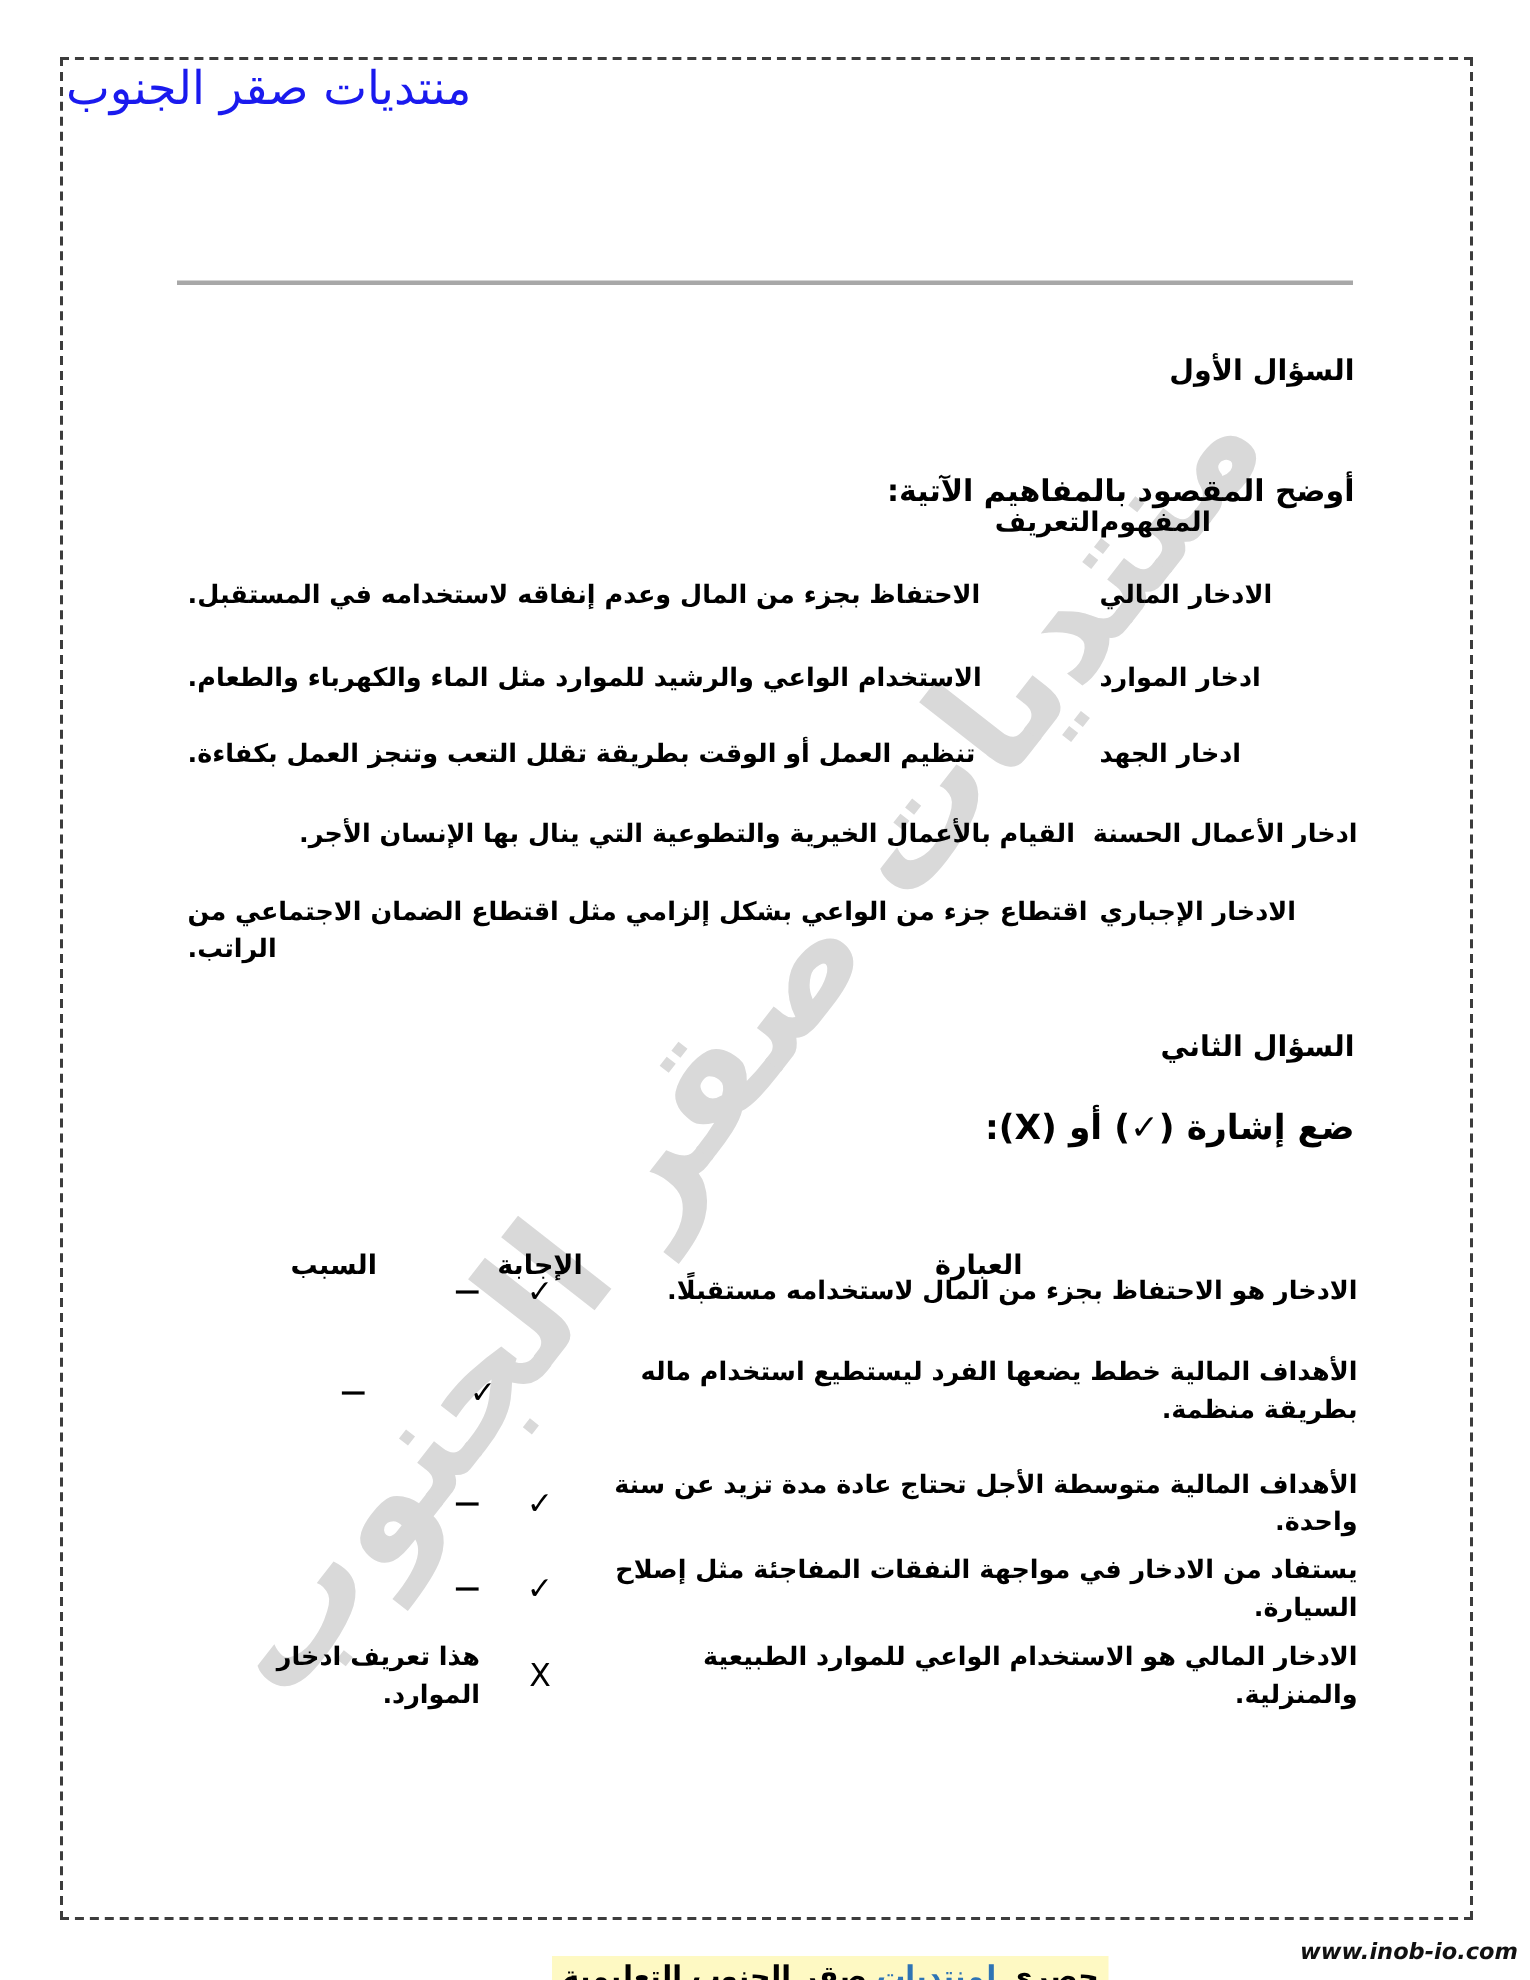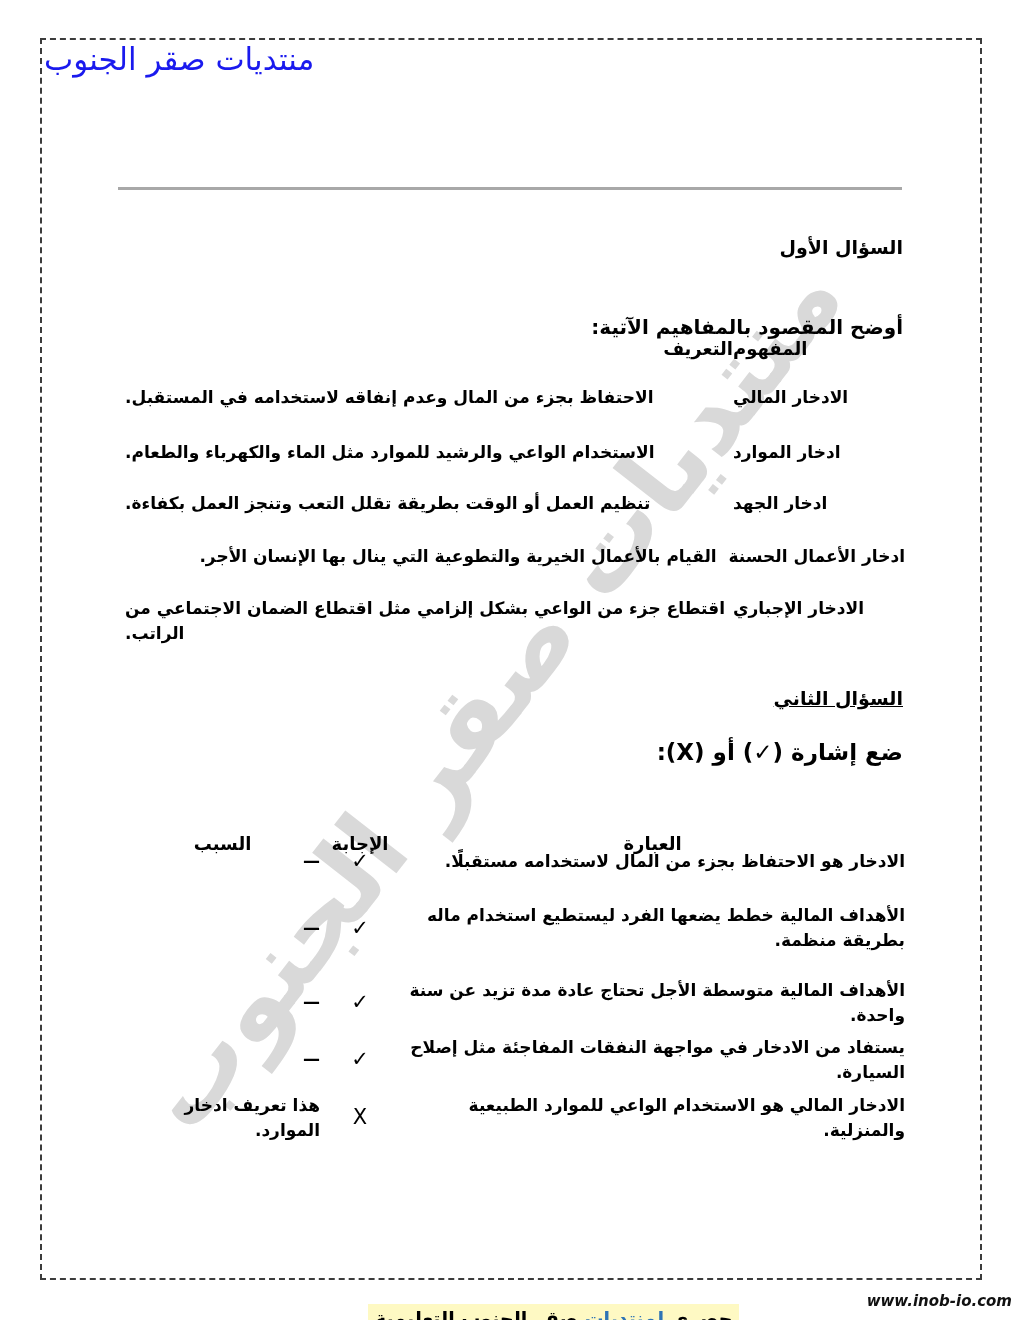--- a/index.html
+++ b/index.html
@@ -24,21 +24,21 @@
     color:#1a1aee;font-weight:400;direction:rtl;
   }
   .title{
     position:absolute;top:139px;right:117px;font-size:21px;font-weight:700;
     color:#2e78be;white-space:nowrap;
   }
   .hr{position:absolute;left:118px;top:187px;width:784px;height:3px;background:#a8a8a8;}
   .h{position:absolute;right:117px;font-weight:700;font-size:19px;white-space:nowrap;}
   .q1-heading{top:236px;}
   .q1-prompt{top:283px;font-size:20px;margin-top:32px;}
-  .q2-heading{top:687px;text-decoration:underline;}
+  .q2-heading{top:687px;}
   .q2-prompt{top:739px;font-size:23px;}
   
   .q1row{
     position:absolute;left:125px;width:780px;display:grid;
     grid-template-columns:172px 1fr;direction:rtl;
     font-weight:700;font-size:17px;line-height:1.45;align-items:start;
   }
   .q1row .concept,.q1row .def{text-align:left;}
   .q1head{font-size:18px;}
   .q1head .defhead{}
@@ -46,21 +46,21 @@
   .q1row.flow .concept-inline{margin-left:6px;}
   
   .q2row{
     position:absolute;left:125px;width:780px;display:grid;
     grid-template-columns:505px 80px 195px;direction:rtl;
     font-weight:700;font-size:17px;line-height:1.45;align-items:center;
   }
   .q2row .stmt{text-align:right;}
   .q2row .ans{text-align:center;font-weight:400;font-size:21px;}
   .q2row .rsn{text-align:right;padding-left:10px;}
-  .q2row.r2{height:80px;}
+  .q2row.r2{height:80px;gap:38px;}
   .q2head div{text-align:center;font-weight:700;font-size:18px;margin-top:35px;}
   
   .footer{
     position:absolute;left:368px;top:1304px;background:#fef9c3;
     padding:3px 7px;font-size:19px;font-weight:700;white-space:nowrap;direction:rtl;
   }
   .footer-link{color:#2e74b5;text-decoration:underline;cursor:pointer;}
   .site-url{
     position:absolute;right:8px;top:1292px;direction:ltr;
     font-family:"DejaVu Sans","Liberation Sans",sans-serif;

